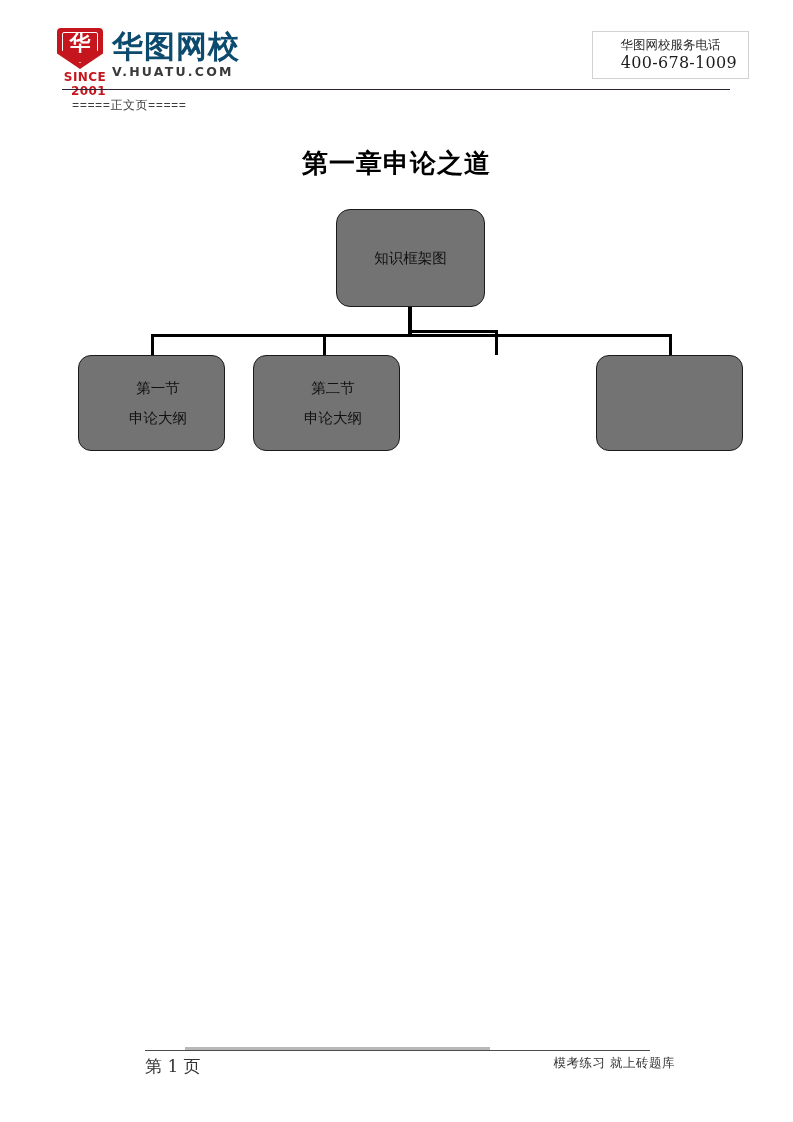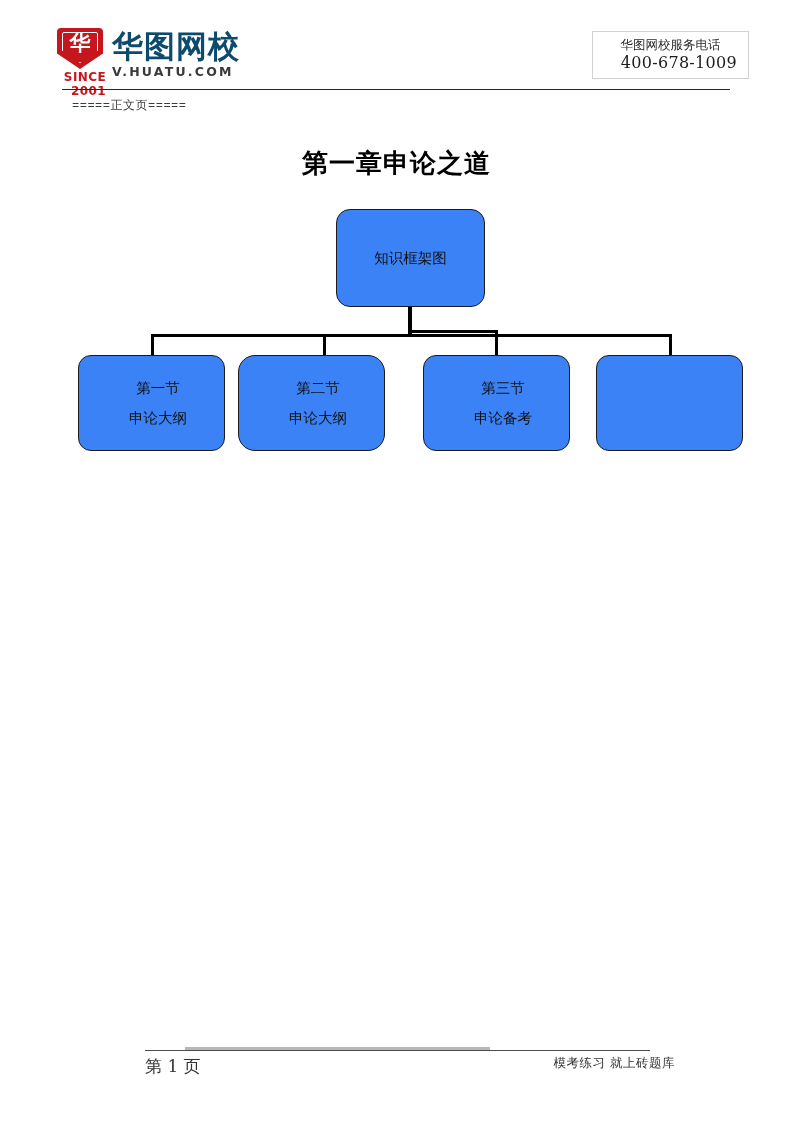--- a/index.html
+++ b/index.html
@@ -164,21 +164,21 @@
   .diagram {
     position: absolute;
     left: 0;
     top: 0;
     width: 793px;
     height: 1122px;
     pointer-events: none;
   }
   .node {
     position: absolute;
-    background: #3b82f6;
+    background: #737373;
     border: 1.3px solid #1b1b1b;
     border-radius: 13px;
     box-sizing: border-box;
     display: flex;
     flex-direction: column;
     align-items: center;
     justify-content: center;
     font-family: "DejaVu Sans", "Liberation Sans", sans-serif;
     font-size: 14.5px;
     color: #111111;
@@ -194,21 +194,21 @@
   .node-root .node-line { line-height: 22px; }
 
   .node-child {
     top: 355px;
     width: 147px;
     height: 96px;
     padding-left: 13px;
   }
   .node-child .node-line { line-height: 30px; }
   .node-c1 { left: 78px; }
-  .node-c2 { left: 238px; border-radius: 17px; }
+  .node-c2 { left: 253px; }
   .node-c3 { left: 423px; }
   .node-c4 { left: 596px; }
 
   .connector {
     position: absolute;
     background: #000000;
     pointer-events: none;
   }
 
   
@@ -308,24 +308,20 @@
   <div class="node node-child node-c1">
     <div class="node-line">第一节</div>
     <div class="node-line">申论大纲</div>
   </div>
 
   <div class="node node-child node-c2">
     <div class="node-line">第二节</div>
     <div class="node-line">申论大纲</div>
   </div>
 
-  <div class="node node-child node-c3">
-    <div class="node-line">第三节</div>
-    <div class="node-line">申论备考</div>
-  </div>
 
   <div class="node node-child node-c4">
     <div class="node-line"></div>
     <div class="node-line"></div>
   </div>
 </div>
 
 <div class="footer">
   <div class="footer-rule-accent"></div>
   <div class="footer-rule"></div>

